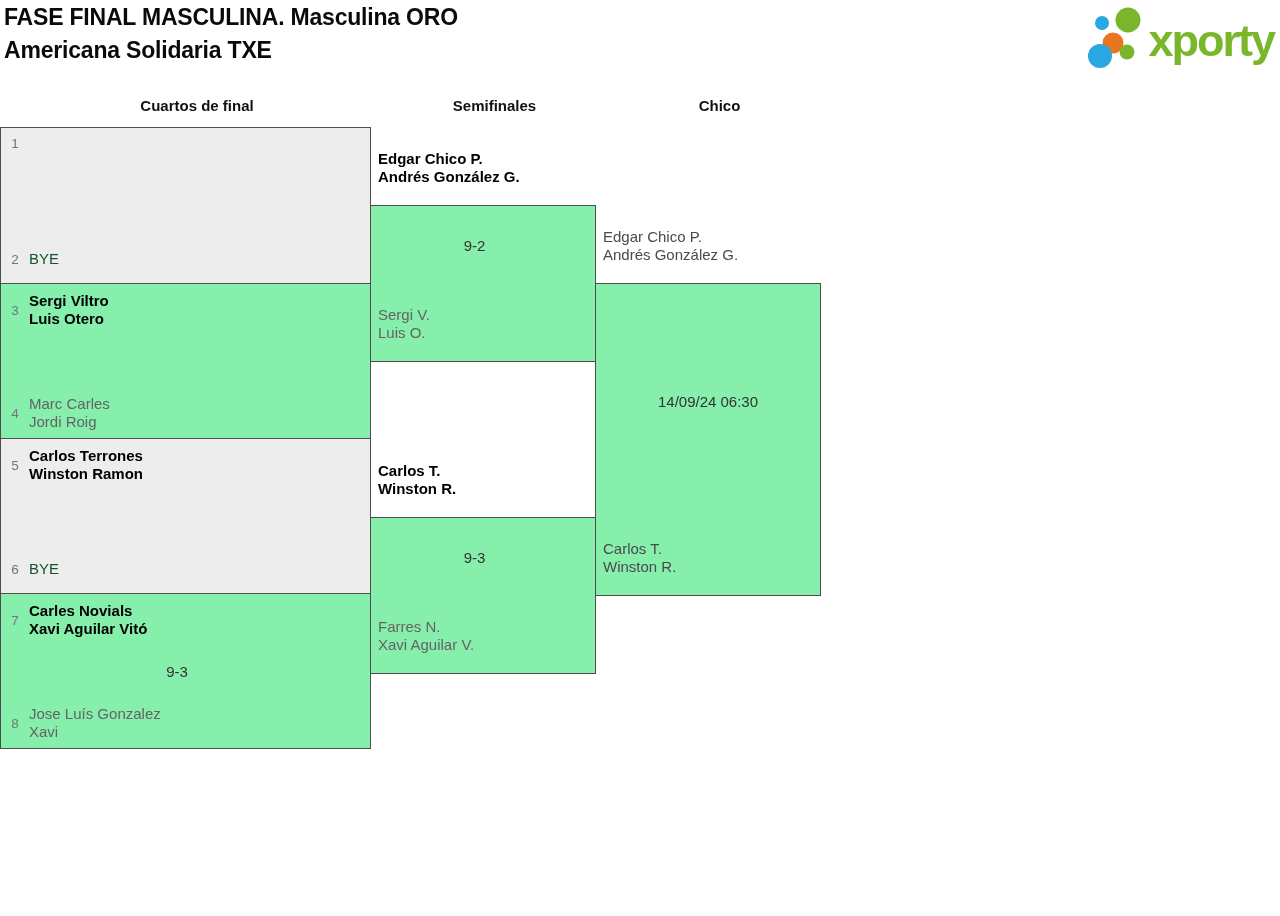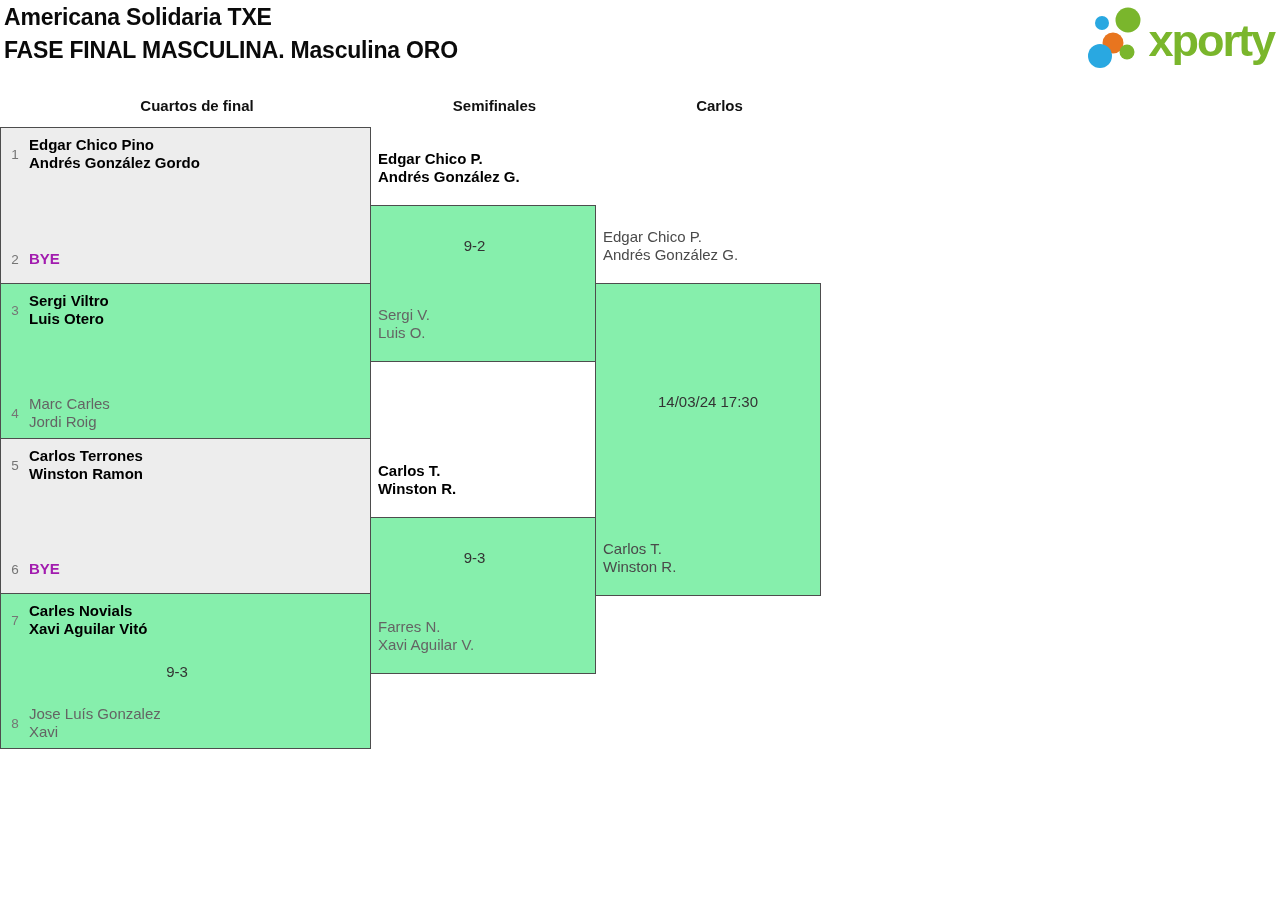--- a/index.html
+++ b/index.html
@@ -31,64 +31,60 @@
 
   
   .qf-team{position:absolute;left:0;right:0;display:flex;align-items:center;padding-left:6px;}
   .qf-team.top{top:8px;}
   .qf-team.bot{bottom:7px;}
   .qf-team.bot.bye-row{bottom:15px;}
   .seed{width:16px;flex:none;text-align:center;font-size:13.5px;color:#757575;}
   .names{margin-left:6px;font-size:15px;line-height:18px;}
   .names.winner{font-weight:700;color:#000;}
   .names.loser{font-weight:400;color:#646464;}
-  .names.byename{font-weight:700;color:#a21caf;}
+  .names.byename{font-weight:400;color:#14532d;}
 
   .score{position:absolute;left:0;right:17px;text-align:center;font-size:15px;color:#333;}
   .qf .score{top:50%;transform:translateY(-50%);}
   .sf .score{top:31px;}
 
   
   .above{position:absolute;left:7px;bottom:calc(100% + 20px);font-size:15px;line-height:18px;white-space:nowrap;}
   .inside-bot{position:absolute;left:7px;bottom:19px;font-size:15px;line-height:18px;white-space:nowrap;}
   .sf .above{font-weight:700;color:#000;}
   .sf .inside-bot{color:#646464;}
   .final .above,.final .inside-bot{font-weight:400;color:#4a4a4a;}
   .final-date{position:absolute;left:0;right:0;top:109px;text-align:center;font-size:15px;color:#333;}
 </style>
 </head>
 <body>
 
 <div class="page-title">
+  <div>FASE FINAL MASCULINA. Masculina ORO</div>
   <div>Americana Solidaria TXE</div>
-  <div>FASE FINAL MASCULINA. Masculina ORO</div>
 </div>
 
 <div class="logo">
   <svg class="logo-dots" viewBox="0 0 62 64" xmlns="http://www.w3.org/2000/svg">
     <circle cx="20" cy="16" r="7" fill="#29a8e1"></circle>
     <circle cx="46" cy="13" r="12.5" fill="#7ab62c"></circle>
     <circle cx="31" cy="36" r="10.5" fill="#e8751f"></circle>
     <circle cx="18" cy="49" r="12" fill="#29a8e1"></circle>
     <circle cx="45" cy="45" r="7.5" fill="#7ab62c"></circle>
   </svg>
   <span class="logo-word" style="color:#7ab62c">xporty</span>
 </div>
 
 <div class="round-header rh-qf">Cuartos de final</div>
 <div class="round-header rh-sf">Semifinales</div>
-<div class="round-header rh-f">Carlos</div>
+<div class="round-header rh-f">Chico</div>
 
 <div class="match qf bye-bg" style="top:127px;height:157px">
   <div class="qf-team top">
     <span class="seed">1</span>
-    <div class="names winner">
-      <div>Edgar Chico Pino</div>
-      <div>Andrés González Gordo</div>
-    </div>
   </div>
   <div class="qf-team bot bye-row">
     <span class="seed">2</span>
     <div class="names byename">
       <div>BYE</div>
     </div>
   </div>
 </div>
 
 <div class="match qf" style="top:283px;height:156px">
@@ -164,18 +160,18 @@
     <div>Farres N.</div>
     <div>Xavi Aguilar V.</div>
   </div>
 </div>
 
 <div class="match final" style="top:283px;height:313px">
   <div class="above">
     <div>Edgar Chico P.</div>
     <div>Andrés González G.</div>
   </div>
-  <div class="final-date">14/03/24 17:30</div>
+  <div class="final-date">14/09/24 06:30</div>
   <div class="inside-bot">
     <div>Carlos T.</div>
     <div>Winston R.</div>
   </div>
 </div>
 
 </body></html>

